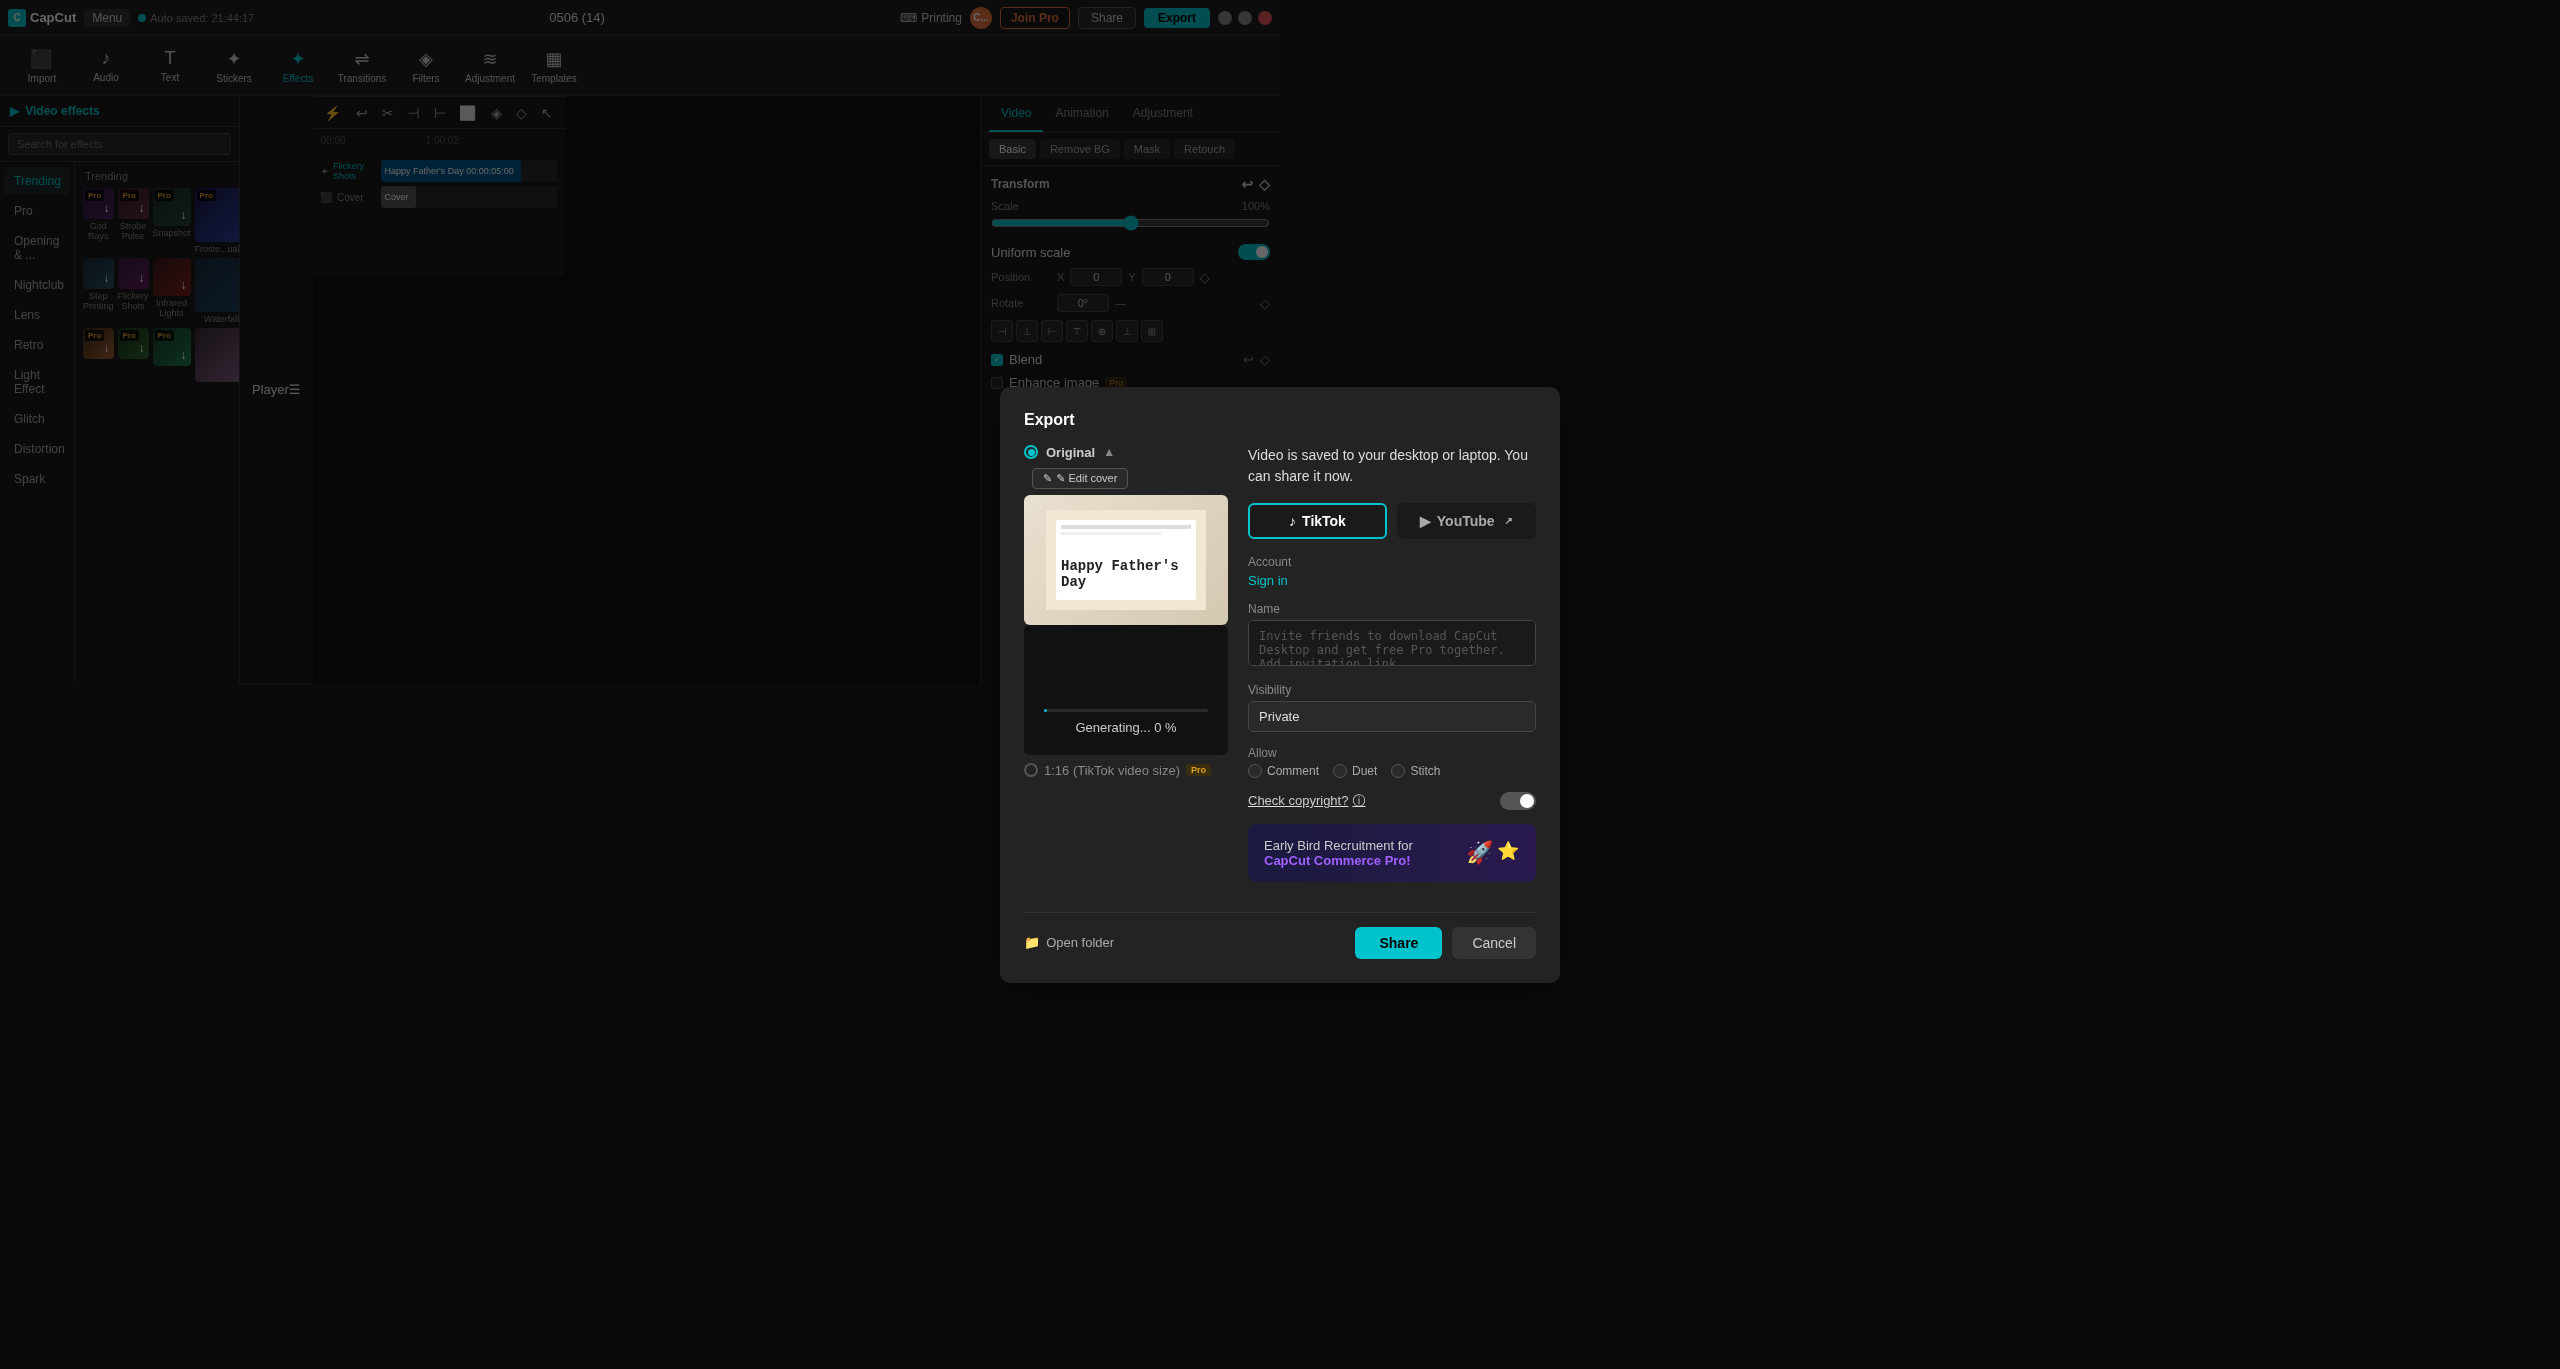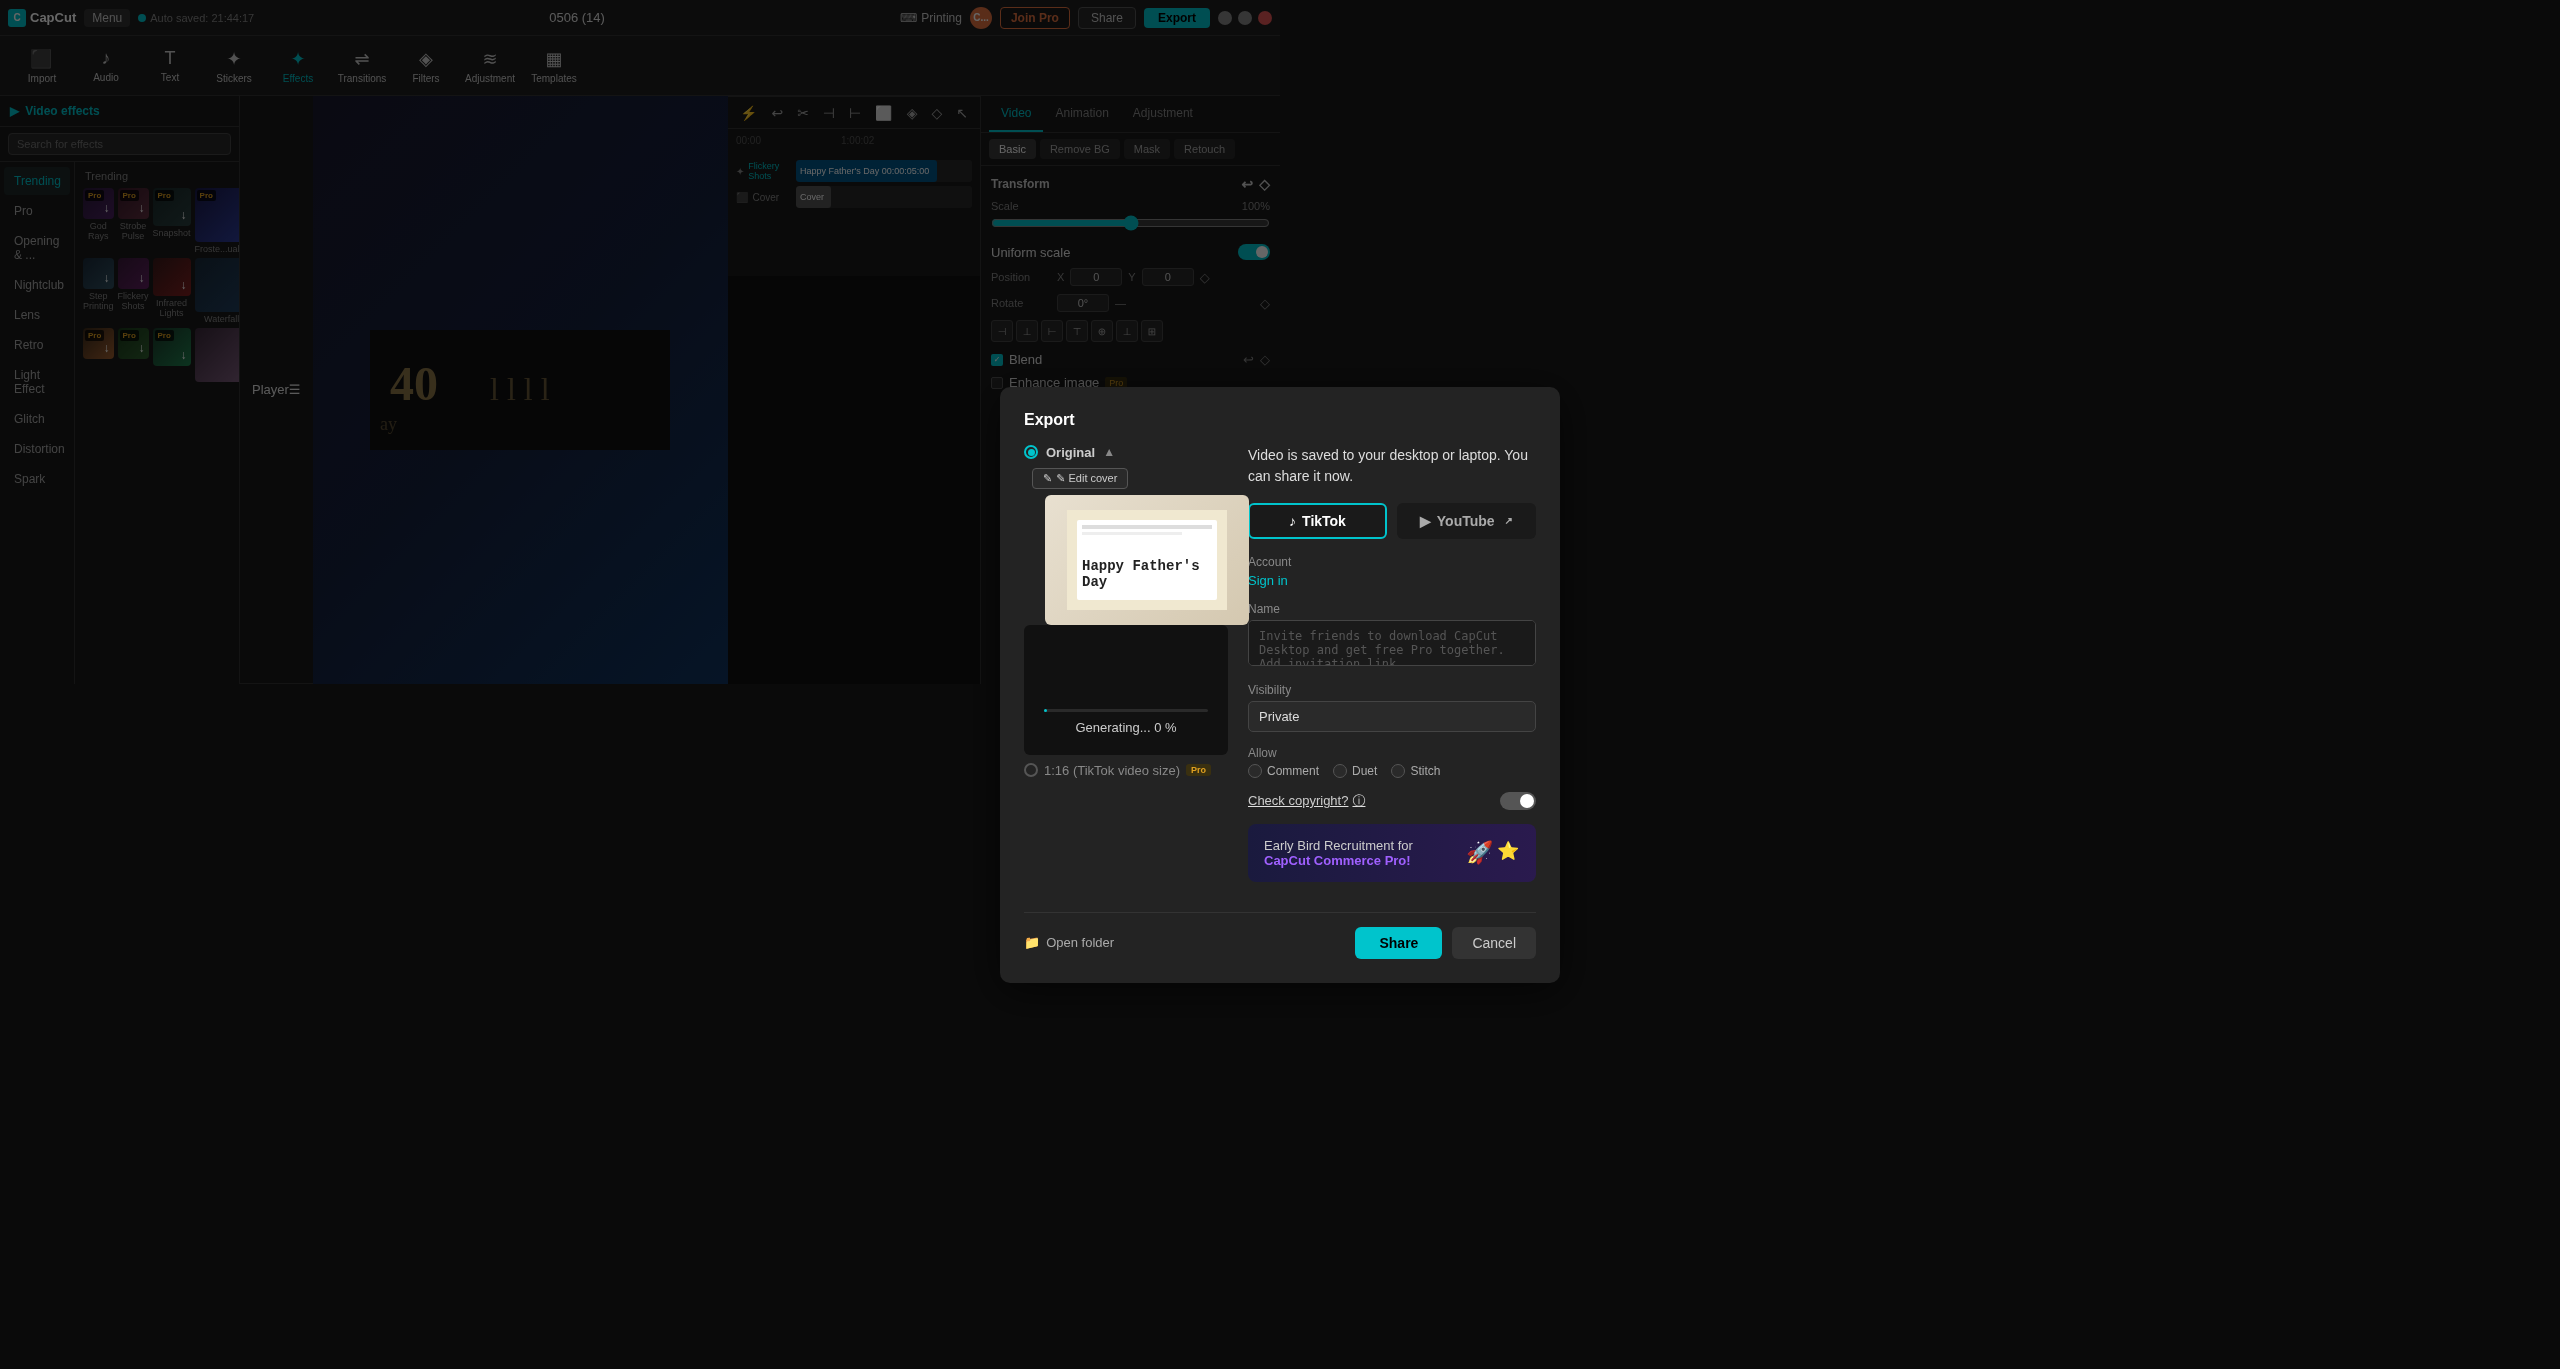--- a/index.html
+++ b/index.html
@@ -116,21 +116,21 @@
     .modal-footer { display: flex; align-items: center; justify-content: space-between; margin-top: 16px; padding-top: 14px; border-top: 1px solid #333; }
     .open-folder-btn { display: flex; align-items: center; gap: 6px; background: none; border: none; color: #aaa; font-size: 13px; cursor: pointer; }
     .modal-actions { display: flex; gap: 10px; }
     .share-action-btn { background: #00c4cc; border: none; color: #000; padding: 8px 24px; border-radius: 6px; font-size: 14px; font-weight: 700; cursor: pointer; }
     .cancel-btn { background: #333; border: none; color: #ccc; padding: 8px 20px; border-radius: 6px; font-size: 14px; cursor: pointer; }
     .preview-header { display: flex; align-items: center; gap: 8px; margin-bottom: 8px; }
     .radio-dot { width: 14px; height: 14px; border-radius: 50%; border: 2px solid #00c4cc; display: flex; align-items: center; justify-content: center; }
     .radio-dot-inner { width: 7px; height: 7px; background: #00c4cc; border-radius: 50%; }
     .preview-label { font-size: 13px; color: #ccc; font-weight: 600; }
     .edit-cover-btn { background: #2a2a2a; border: 1px solid #555; color: #ccc; padding: 3px 10px; border-radius: 4px; font-size: 11px; cursor: pointer; margin-left: 8px; display: flex; align-items: center; gap: 4px; }
-    .preview-img-area { width: 100%; height: 130px; background: #c2410c; border-radius: 6px; overflow: hidden; display: flex; align-items: center; justify-content: center; position: relative; margin-left: 21px; }
+    .preview-img-area { width: 100%; height: 130px; background: #c2410c; border-radius: 6px; overflow: hidden; display: flex; align-items: center; justify-content: center; position: relative; }
     .typewriter-bg { background: linear-gradient(135deg, #e8e0d0 0%, #d4c8b0 100%); width: 100%; height: 100%; display: flex; align-items: center; justify-content: center; }
     .generating-bar { display: flex; flex-direction: column; align-items: center; gap: 8px; padding: 20px; background: #111; border-radius: 6px; height: 130px; justify-content: flex-end; }
     .gen-text { font-size: 13px; color: #ccc; }
     .second-radio { display: flex; align-items: center; gap: 6px; margin-top: 8px; }
     .radio-empty { width: 14px; height: 14px; border-radius: 50%; border: 2px solid #555; }
     .second-label { font-size: 13px; color: #888; }
     .pro-badge-inline { background: #3a3010; color: #e0a020; font-size: 9px; padding: 1px 5px; border-radius: 3px; font-weight: 700; }
     .modal-layout { display: flex; gap: 20px; }
     .modal-left { width: 204px; flex-shrink: 0; }
     .modal-right { flex: 1; }
@@ -312,30 +312,20 @@
           </div>
         </div>
       </div>
     </div>
   </div>
 
   <div class="center-area">
     <div class="player-header">
       <span>Player</span>
       <span>☰</span>
-    </div>
-    <div class="player-canvas">
-      <div class="player-img-placeholder">
-        <svg width="300" height="120" viewBox="0 0 300 120">
-          <rect width="300" height="120" fill="#111"></rect>
-          <text x="20" y="70" font-family="serif" font-size="48" font-weight="bold" fill="#c0a060" opacity="0.7">40</text>
-          <text x="120" y="70" font-family="serif" font-size="32" fill="#c0a060" opacity="0.5">l l l l</text>
-          <text x="10" y="100" font-family="serif" font-size="18" fill="#c0a060" opacity="0.4">ay</text>
-        </svg>
-      </div>
     </div>
 
     <div class="timeline-area">
       <div class="timeline-toolbar">
         <button class="tl-btn">⚡</button>
         <button class="tl-btn">↩</button>
         <button class="tl-btn">✂</button>
         <button class="tl-btn">⊣</button>
         <button class="tl-btn">⊢</button>
         <button class="tl-btn">⬜</button>

